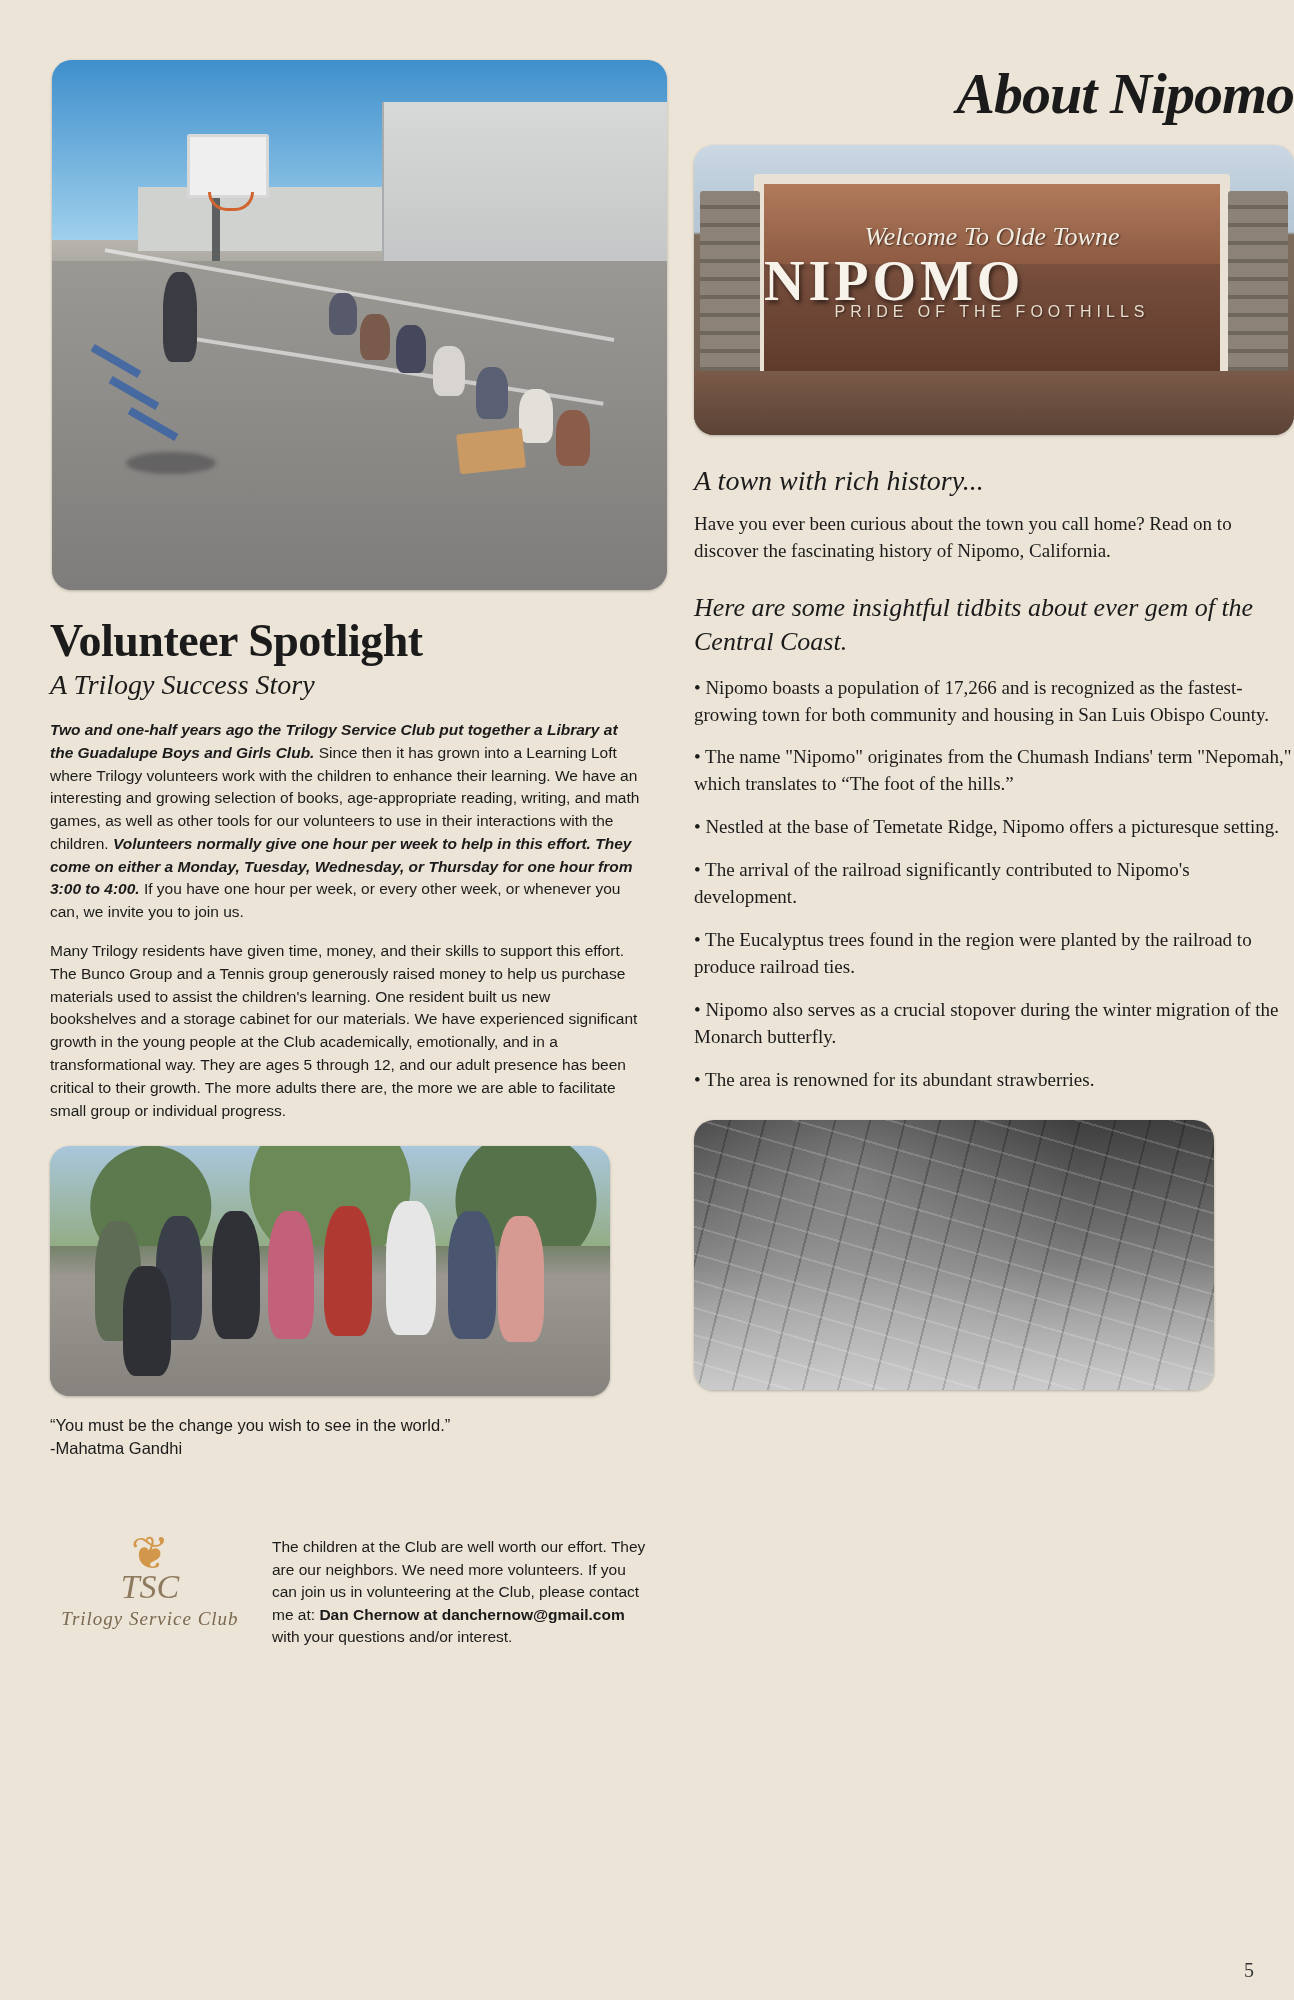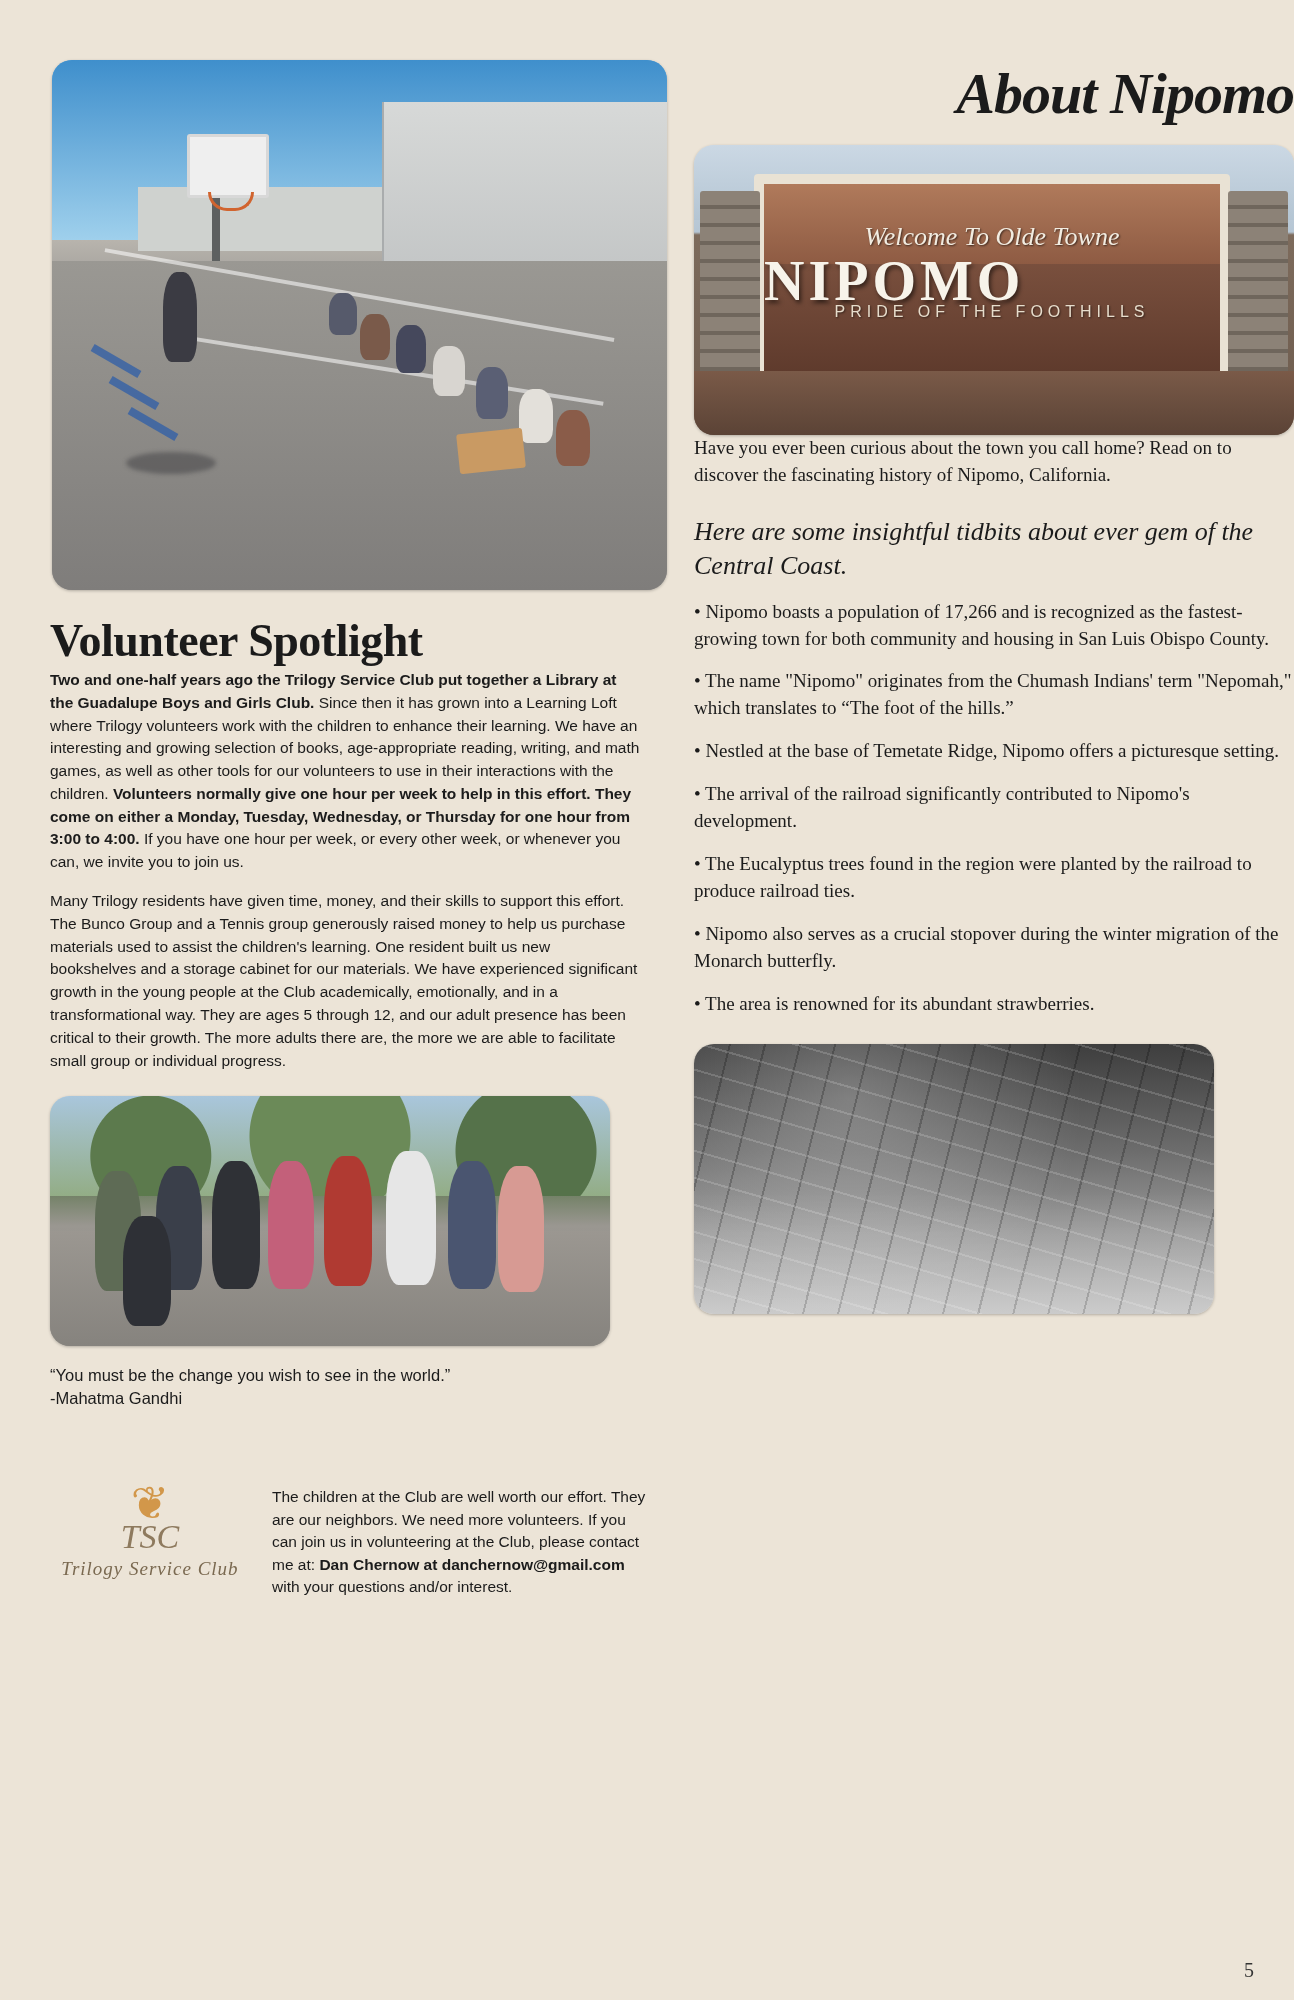--- a/index.html
+++ b/index.html
@@ -134,21 +134,21 @@
     font-style: italic;
     font-size: 28px;
     margin: 0 0 18px 0;
   }
   .body-text {
     font-size: 15.5px;
     line-height: 1.47;
     margin: 0 0 16px 0;
     max-width: 590px;
   }
-  .body-text b { font-weight: bold; }
+  .body-text b { font-weight: bold; font-style: italic; }
   .quote {
     font-size: 16.5px;
     line-height: 1.4;
     margin: 18px 0 0 0;
   }
 
   .about-title {
     font-family: "Liberation Serif", serif;
     font-weight: bold;
     font-style: italic;
@@ -259,20 +259,21 @@
         <div class="person" style="left:56%;top:50%;width:30px;height:48px;background:#45485c;"></div>
         <div class="person" style="left:62%;top:54%;width:32px;height:50px;background:#d8d5d0;"></div>
         <div class="person" style="left:69%;top:58%;width:32px;height:52px;background:#5a5f74;"></div>
         <div class="person" style="left:76%;top:62%;width:34px;height:54px;background:#e3e0da;"></div>
         <div class="person" style="left:82%;top:66%;width:34px;height:56px;background:#8a5c49;"></div>
         <div class="person" style="left:45%;top:44%;width:28px;height:42px;background:#565a6b;"></div>
         <div style="position:absolute;left:66%;top:70%;width:66px;height:40px;background:#c99a63;transform:rotate(-6deg);border-radius:3px;"></div>
       </div>
 
       <h1 class="spotlight-title">Volunteer Spotlight</h1>
+      <div class="spotlight-sub">A Trilogy Success Story</div>
 
       <p class="body-text"><b>Two and one-half years ago the Trilogy Service Club put together a Library at the Guadalupe Boys and Girls Club.</b><span> Since then it has grown into a Learning Loft where Trilogy volunteers work with the children to enhance their learning. We have an interesting and growing selection of books, age-appropriate reading, writing, and math games, as well as other tools for our volunteers to use in their interactions with the children. </span><b>Volunteers normally give one hour per week to help in this effort. They come on either a Monday, Tuesday, Wednesday, or Thursday for one hour from 3:00 to 4:00.</b><span> If you have one hour per week, or every other week, or whenever you can, we invite you to join us.</span></p>
 
       <p class="body-text">Many Trilogy residents have given time, money, and their skills to support this effort. The Bunco Group and a Tennis group generously raised money to help us purchase materials used to assist the children's learning. One resident built us new bookshelves and a storage cabinet for our materials. We have experienced significant growth in the young people at the Club academically, emotionally, and in a transformational way. They are ages 5 through 12, and our adult presence has been critical to their growth. The more adults there are, the more we are able to facilitate small group or individual progress.</p>
 
       <div class="photo photo-group">
         <div class="gp-trees"></div>
         <div class="gp-ground"></div>
         <div class="person" style="left:8%;top:30%;width:46px;height:120px;background:#5e6b55;"></div>
         <div class="person" style="left:19%;top:28%;width:46px;height:124px;background:#3a3f4a;"></div>
@@ -308,20 +309,21 @@
           <div class="sg-mountain"></div>
           <div class="sg-text1">Welcome To Olde Towne</div>
           <div class="sg-text2">NIPOMO</div>
           <div class="sg-text3">PRIDE OF THE FOOTHILLS</div>
         </div>
         <div class="sg-pillar" style="left:1%;"></div>
         <div class="sg-pillar" style="right:1%;"></div>
         <div class="sg-ground"></div>
       </div>
 
+      <div class="rich-history">A town with rich history...</div>
       <p class="serif-para">Have you ever been curious about the town you call home? Read on to discover the fascinating history of Nipomo, California.</p>
 
       <div class="tidbits-head">Here are some insightful tidbits about ever gem of the Central Coast.</div>
 
       <p class="bullet">• Nipomo boasts a population of 17,266 and is recognized as the fastest-growing town for both community and housing in San Luis Obispo County.</p>
       <p class="bullet">• The name "Nipomo" originates from the Chumash Indians' term "Nepomah," which translates to “The foot of the hills.”</p>
       <p class="bullet">• Nestled at the base of Temetate Ridge, Nipomo offers a picturesque setting.</p>
       <p class="bullet">• The arrival of the railroad significantly contributed to Nipomo's development.</p>
       <p class="bullet">• The Eucalyptus trees found in the region were planted by the railroad to produce railroad ties.</p>
       <p class="bullet">• Nipomo also serves as a crucial stopover during the winter migration of the Monarch butterfly.</p>

